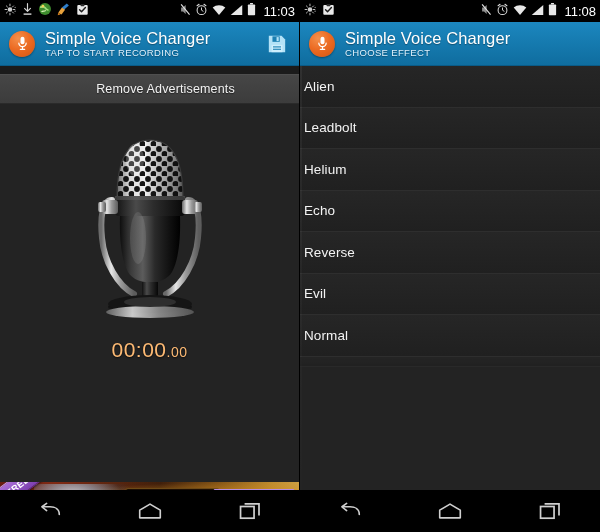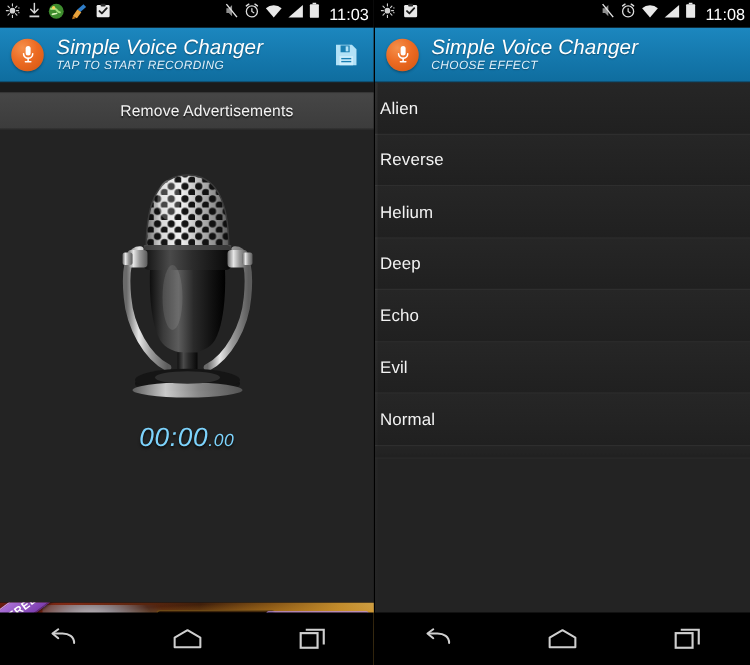--- a/index.html
+++ b/index.html
@@ -28,21 +28,21 @@
     height:44px; background:linear-gradient(180deg,#1c87bf 0%,#167bb0 45%,#0f6d9f 100%);
     display:flex; align-items:center; padding:0 9px; position:relative;
     border-bottom:1px solid #0a5b87;
   }
   .appbar-mic {
     width:26px; height:26px; border-radius:50%;
     background:radial-gradient(circle at 35% 28%, #f5904b 0%, #ec6b23 45%, #d3540f 100%);
     display:flex; align-items:center; justify-content:center;
     box-shadow:0 1px 2px rgba(0,0,0,.35); flex:0 0 auto;
   }
-  .appbar-text { margin-left:10px; display:flex; flex-direction:column; justify-content:center; flex:1;font-style:italic; }
+  .appbar-text { margin-left:10px; display:flex; flex-direction:column; justify-content:center; flex:1; }
   .appbar-title {
     color:#ffffff; font-size:16.5px; line-height:18px; font-weight:400;
     text-shadow:0 1px 1px rgba(0,0,0,.35); letter-spacing:.1px;
   }
   .appbar-sub {
     color:#dff0fb; font-size:9.5px; line-height:12px; letter-spacing:.35px;
     text-shadow:0 1px 1px rgba(0,0,0,.3);
   }
   .appbar-action { width:26px; display:flex; align-items:center; justify-content:center; }
 
@@ -57,23 +57,22 @@
     text-shadow:0 1px 1px rgba(0,0,0,.5);
     padding-left:32px;
   }
   .stage {
     position:absolute; left:0; right:0; top:38px; bottom:50px;
     background:#232323;
     display:flex; flex-direction:column; align-items:center; justify-content:flex-start;
   }
   .mic-wrap { margin-top:22px; }
   .timer {
-    margin-top:8px; color:#7dd3fc; font-size:21px; letter-spacing:.5px;
+    margin-top:8px; color:#fdba74; font-size:21px; letter-spacing:.5px;
     text-shadow:0 1px 2px rgba(0,0,0,.7);
-    font-style:italic;
   }
   .timer .frac { font-size:14px; }
 
   
   .ad-banner {
     position:absolute; left:0; bottom:0; width:300px; height:50px;
     overflow:hidden; background:#120a06;
   }
   .ad-bg {
     position:absolute; inset:0;
@@ -453,30 +452,30 @@
           <div class="appbar-sub">CHOOSE EFFECT</div>
         </div>
       </div>
 
       <div class="list">
         <div class="list-edge"></div>
         <div class="list-row">
             <span>Alien</span>
           </div>
         <div class="list-row">
+            <span>Leadbolt</span>
+          </div>
+        <div class="list-row">
+            <span>Helium</span>
+          </div>
+        <div class="list-row">
+            <span>Echo</span>
+          </div>
+        <div class="list-row">
             <span>Reverse</span>
-          </div>
-        <div class="list-row">
-            <span>Helium</span>
-          </div>
-        <div class="list-row">
-            <span>Deep</span>
-          </div>
-        <div class="list-row">
-            <span>Echo</span>
           </div>
         <div class="list-row">
             <span>Evil</span>
           </div>
         <div class="list-row">
             <span>Normal</span>
           </div>
         <div class="list-row partial"></div>
       </div>
     </div>

